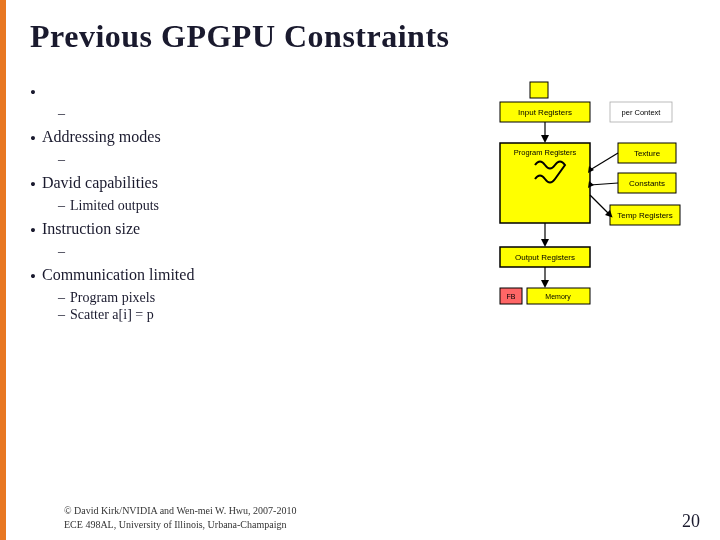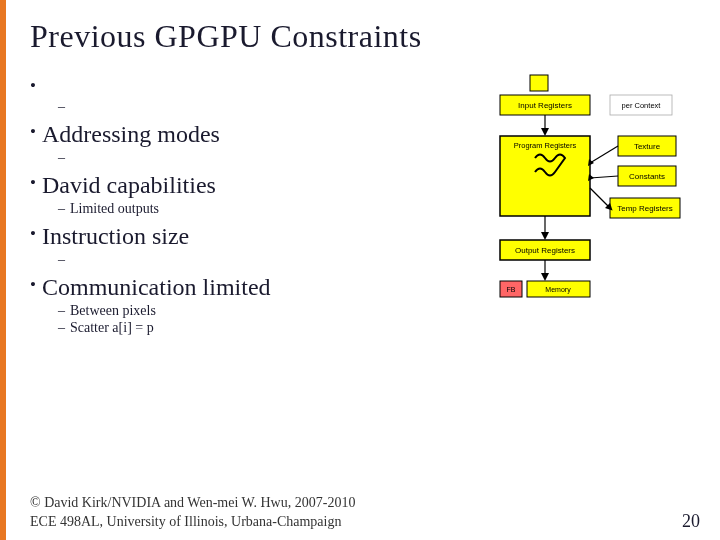--- a/index.html
+++ b/index.html
@@ -25,23 +25,23 @@
     .slide-content {
       position: absolute;
       left: 30px;
       top: 10px;
       right: 20px;
       bottom: 10px;
     }
 
     .slide-title {
       font-size: 32px;
-      font-weight: normal;
-      color: #1a1a2e;
-      margin-bottom: 14px;
+      font-weight: bold;
+      color: #1a1a2e;
+      margin-bottom: 21px;
       margin-top: 8px;
       letter-spacing: 0.5px;
     }
 
     .main-layout {
       display: flex;
       gap: 10px;
       width: 100%;
     }
 
@@ -73,21 +73,21 @@
       line-height: 1.3;
       flex-shrink: 0;
     }
 
     .bullet-text-large {
       font-size: 19px;
       font-weight: normal;
     }
 
     .bullet-text-xl {
-      font-size: 24px;
+      font-size: 16px;
       font-weight: normal;
     }
 
     .bullet-level2 {
       font-size: 14px;
       color: #1a1a2e;
       margin-left: 28px;
       margin-top: 1px;
       margin-bottom: 1px;
       display: flex;
@@ -109,23 +109,24 @@
       position: absolute;
       bottom: 8px;
       left: 30px;
       right: 20px;
       display: flex;
       justify-content: space-between;
       align-items: flex-end;
     }
 
     .footer-left {
-      font-size: 14px;
+      font-size: 10px;
       color: #333;
       line-height: 1.4;
+      margin-left: 34px;
     }
 
     .footer-right {
       font-size: 18px;
       color: #1a1a2e;
     }
   </style>
 </head>
 <body>
 
@@ -168,21 +169,21 @@
       <div class="bullet-level2">
         <span class="dash">–</span>
       </div>
 
       <div class="bullet-level1">
         <span class="bullet-dot">•</span>
         <span class="bullet-text-xl">Communication limited</span>
       </div>
       <div class="bullet-level2">
         <span class="dash">–</span>
-        <span>Between pixels</span>
+        <span>Program pixels</span>
       </div>
       <div class="bullet-level2">
         <span class="dash">–</span>
         <span>Scatter  a[i] = p</span>
       </div>
 
     </div>
 
     <div class="right-col">
       <svg class="diagram-svg" viewBox="0 0 220 290" xmlns="http://www.w3.org/2000/svg">

